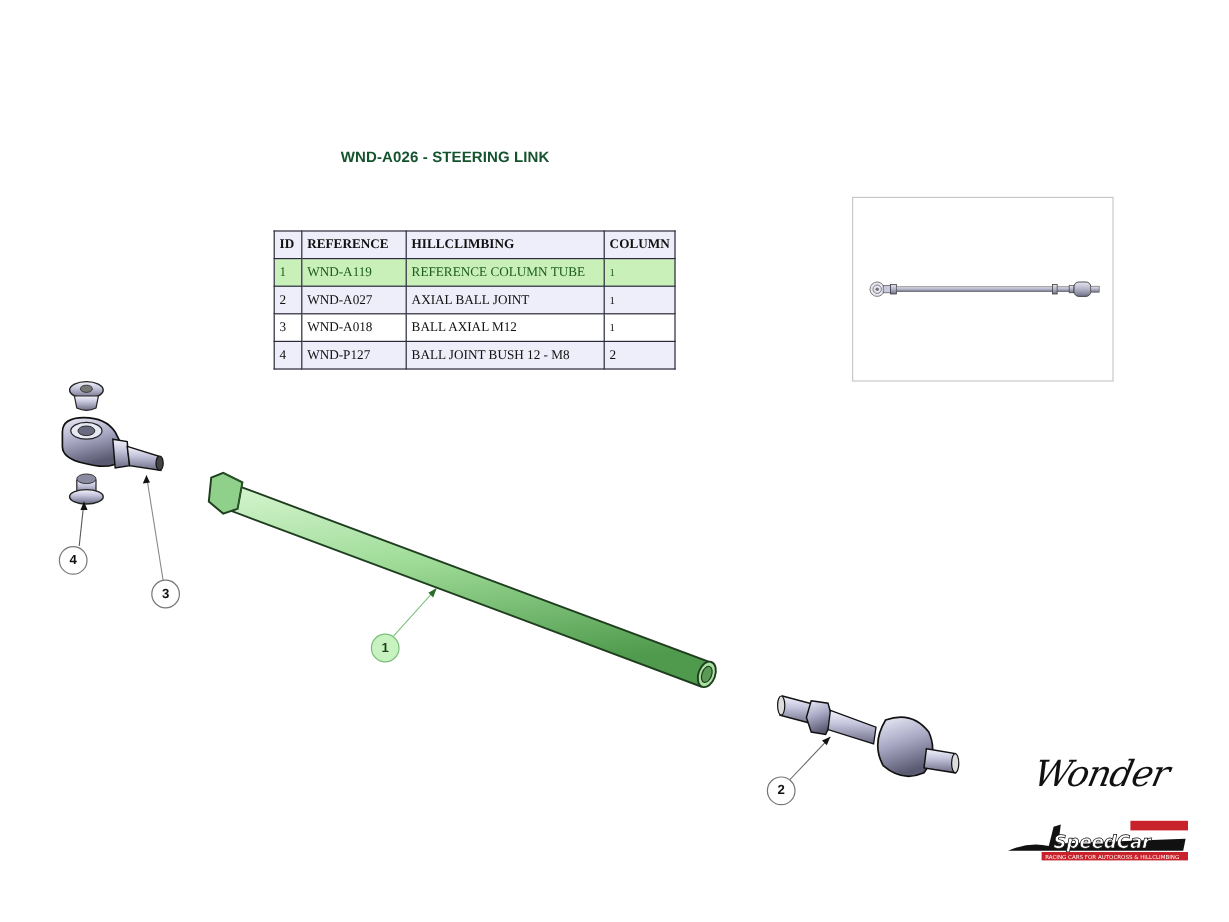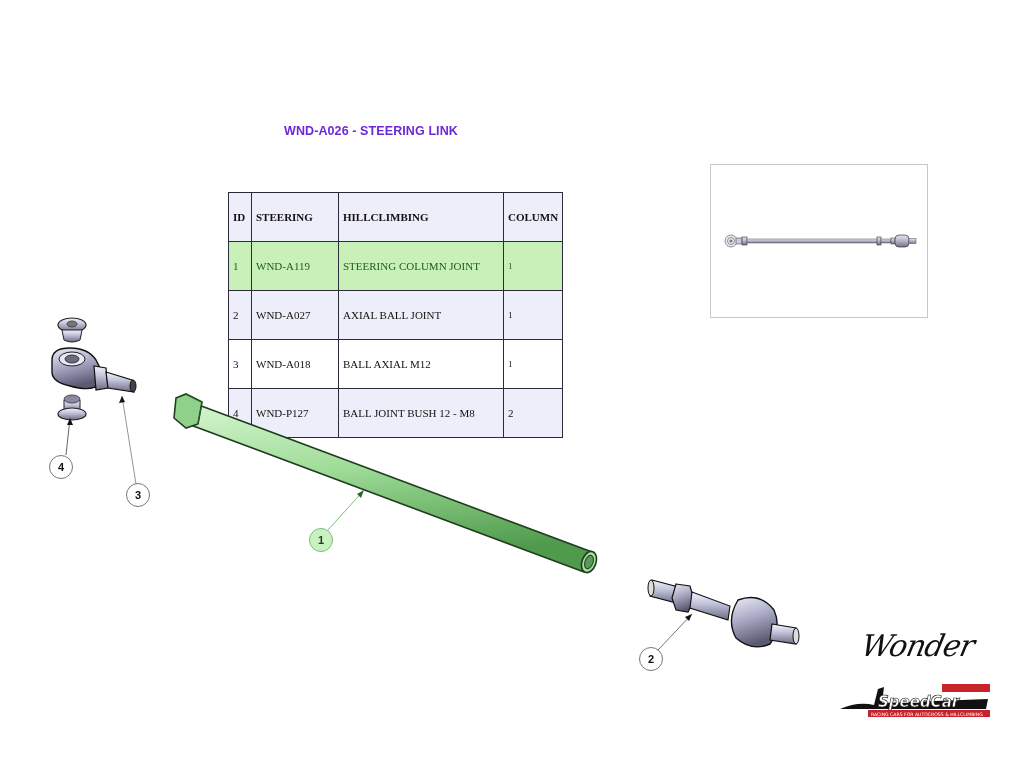--- a/index.html
+++ b/index.html
@@ -1,19 +1,19 @@
 <!DOCTYPE html>
 <html><head>
 <meta charset="utf-8">
 <style>
   html, body { margin:0; padding:0; background:#ffffff; }
   body { width:1024px; height:768px; position:relative; overflow:hidden; font-family:"Liberation Sans", sans-serif; }
-  .title { position:absolute; left:284px; top:124px; font-family:"Liberation Sans", sans-serif; font-weight:bold; font-size:12.5px; color:#6d28d9; letter-spacing:0.1px; }
+  .title { position:absolute; left:284px; top:124px; font-family:"Liberation Sans", sans-serif; font-weight:bold; font-size:12.5px; color:#14532d; letter-spacing:0.1px; }
   table.bom { position:absolute; left:228px; top:192px; border-collapse:collapse; font-family:"Liberation Serif", serif; font-size:11px; color:#111; }
-  table.bom th, table.bom td { border:1.5px solid #2a2a3a; padding:17px 4px; height:14px; line-height:14px; text-align:left; white-space:nowrap; }
+  table.bom th, table.bom td { border:1.5px solid #2a2a3a; padding:4px 4px; height:14px; line-height:14px; text-align:left; white-space:nowrap; }
   table.bom th { font-weight:bold; background:#eeeefa; }
   table.bom td.id, table.bom th.id { width:14px; }
   table.bom th.ref { width:78px; }
   table.bom th.desc { width:156px; }
   table.bom th.units { width:32px; }
   table.bom td.units { font-size:9px; }
   table.bom td.units.big { font-size:11px; }
   table.bom tr.hl td { background:#c8f0b8; color:#1e5c1e; }
   table.bom tr.alt td { background:#eeeefa; }
   table.bom tr.plain td { background:#ffffff; }
@@ -26,28 +26,28 @@
 </style>
 </head>
 <body>
 
 <div class="title">WND-A026 - STEERING LINK</div>
 
 <table class="bom">
   <tbody>
       <tr>
     <th class="id">ID</th>
-    <th class="ref">STEERING</th>
+    <th class="ref">REFERENCE</th>
     <th class="desc">HILLCLIMBING</th>
     <th class="units">COLUMN</th>
   </tr>
   <tr class="hl">
     <td class="id">1</td>
     <td>WND-A119</td>
-    <td>STEERING COLUMN JOINT</td>
+    <td>REFERENCE COLUMN TUBE</td>
     <td class="units">1</td>
   </tr>
   <tr class="alt">
     <td class="id">2</td>
     <td>WND-A027</td>
     <td>AXIAL BALL JOINT</td>
     <td class="units">1</td>
   </tr>
   <tr class="plain">
     <td class="id">3</td>

